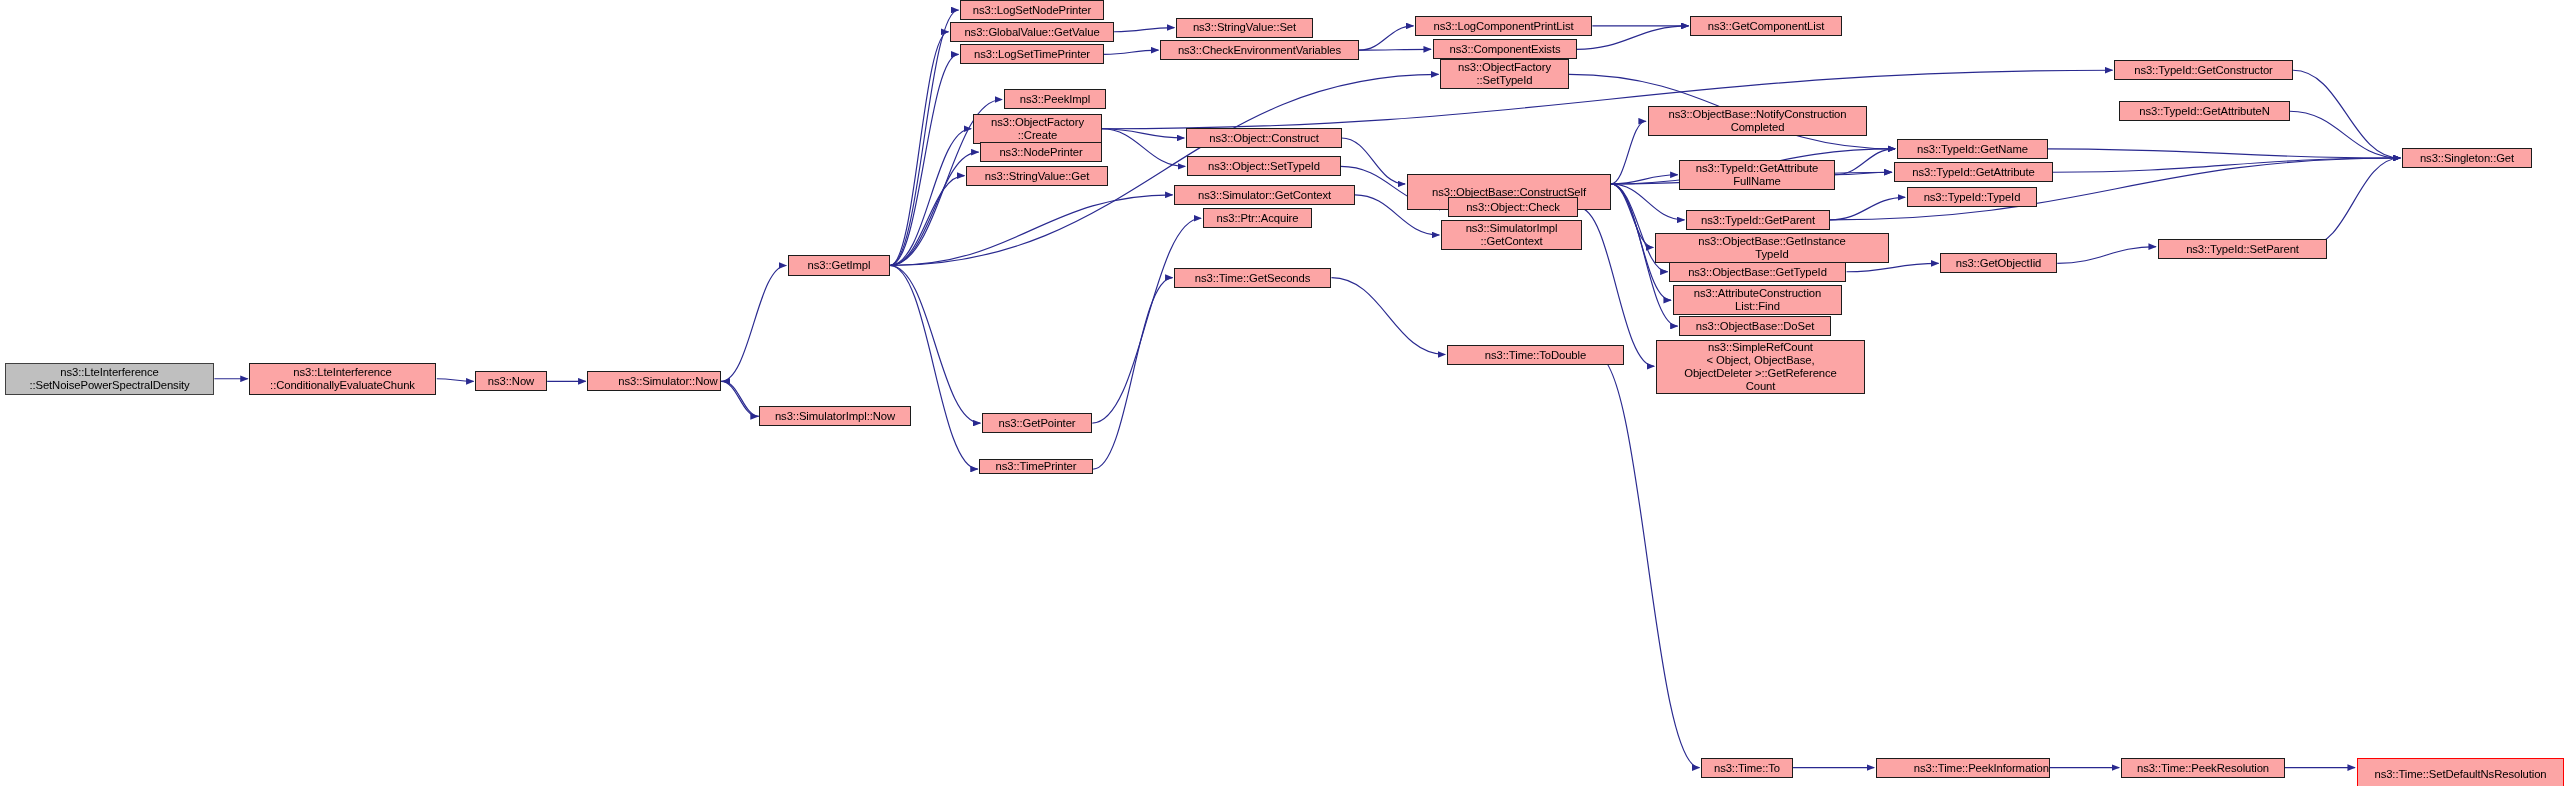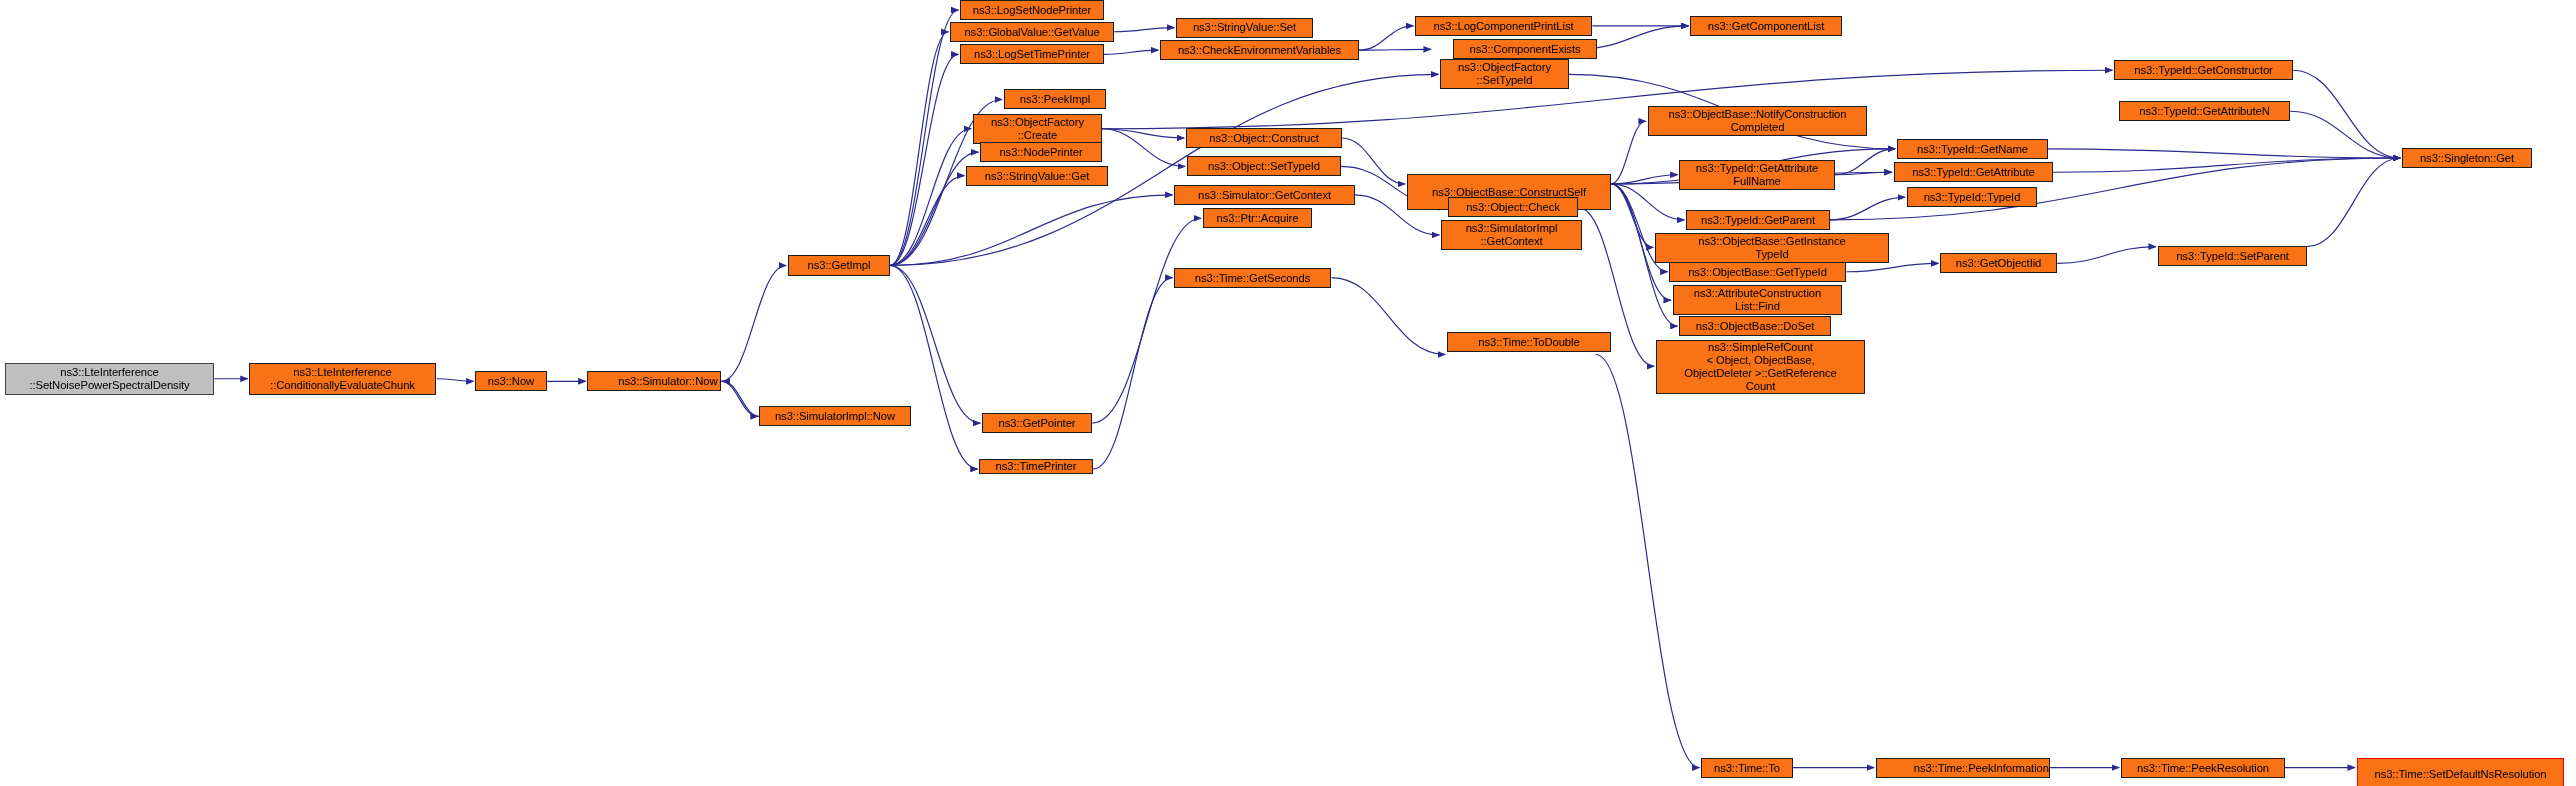--- a/index.html
+++ b/index.html
@@ -20,21 +20,21 @@
     position: absolute;
     left: 0;
     top: 0;
     width: 2576px;
     height: 786px;
     pointer-events: none;
   }
   .node {
     position: absolute;
     box-sizing: border-box;
-    background: #f97316;
+    background: #fca5a5;
     border: 0.8px solid #1c1c1c;
     display: flex;
     align-items: center;
     justify-content: center;
     text-align: center;
     font-size: 11.3px;
     line-height: 13px;
     color: #000000;
     letter-spacing: -0.1px;
     white-space: pre-line;
@@ -141,28 +141,28 @@
       <div class="node" style="left: 982px; top: 413px; width: 110px; height: 20px;">ns3::GetPointer</div>
       <div class="node" style="left: 979px; top: 459px; width: 114px; height: 15px;">ns3::TimePrinter</div>
       <div class="node" style="left: 1176px; top: 17.6px; width: 137px; height: 20px;">ns3::StringValue::Set</div>
       <div class="node" style="left: 1160px; top: 40px; width: 199px; height: 20px;">ns3::CheckEnvironmentVariables</div>
       <div class="node" style="left: 1186px; top: 128px; width: 156px; height: 20px;">ns3::Object::Construct</div>
       <div class="node" style="left: 1187px; top: 156px; width: 154px; height: 20px;">ns3::Object::SetTypeId</div>
       <div class="node" style="left: 1174px; top: 185px; width: 181px; height: 20px;">ns3::Simulator::GetContext</div>
       <div class="node" style="left: 1203px; top: 208px; width: 109px; height: 20px;">ns3::Ptr::Acquire</div>
       <div class="node" style="left: 1174px; top: 268px; width: 157px; height: 20px;">ns3::Time::GetSeconds</div>
       <div class="node" style="left: 1415px; top: 16px; width: 177px; height: 20px;">ns3::LogComponentPrintList</div>
-      <div class="node" style="left: 1433px; top: 39px; width: 144px; height: 20px; margin-left: 20px;">ns3::ComponentExists</div>
+      <div class="node" style="left: 1433px; top: 39px; width: 144px; height: 20px;">ns3::ComponentExists</div>
       <div class="node" style="left: 1440px; top: 59px; width: 129px; height: 30px;">ns3::ObjectFactory
 ::SetTypeId</div>
       <div class="node" style="left: 1407px; top: 174px; width: 204px; height: 36px;">ns3::ObjectBase::ConstructSelf</div>
       <div class="node" style="left: 1448px; top: 197px; width: 130px; height: 20px;">ns3::Object::Check</div>
       <div class="node" style="left: 1441px; top: 220px; width: 141px; height: 30px;">ns3::SimulatorImpl
 ::GetContext</div>
-      <div class="node" style="left: 1447px; top: 332px; width: 164px; height: 20px;">ns3::Time::ToDouble</div>
+      <div class="node" style="left: 1447px; top: 345px; width: 177px; height: 20px;">ns3::Time::ToDouble</div>
       <div class="node" style="left: 1648px; top: 106px; width: 219px; height: 30px;">ns3::ObjectBase::NotifyConstruction
 Completed</div>
       <div class="node" style="left: 1679px; top: 160px; width: 156px; height: 30px;">ns3::TypeId::GetAttribute
 FullName</div>
       <div class="node" style="left: 1686px; top: 210px; width: 144px; height: 20px;">ns3::TypeId::GetParent</div>
       <div class="node" style="left: 1655px; top: 233px; width: 234px; height: 30px;">ns3::ObjectBase::GetInstance
 TypeId</div>
       <div class="node" style="left: 1669px; top: 262px; width: 177px; height: 20px;">ns3::ObjectBase::GetTypeId</div>
       <div class="node" style="left: 1673px; top: 285px; width: 169px; height: 30px;">ns3::AttributeConstruction
 List::Find</div>
@@ -172,20 +172,20 @@
  ObjectDeleter &gt;::GetReference
 Count</div>
       <div class="node" style="left: 1701px; top: 758px; width: 92px; height: 20px;">ns3::Time::To</div>
       <div class="node" style="left: 1897px; top: 139px; width: 151px; height: 20px;">ns3::TypeId::GetName</div>
       <div class="node" style="left: 1894px; top: 162px; width: 159px; height: 20px;">ns3::TypeId::GetAttribute</div>
       <div class="node" style="left: 1907px; top: 187px; width: 130px; height: 20px;">ns3::TypeId::TypeId</div>
       <div class="node" style="left: 1940px; top: 253px; width: 117px; height: 20px;">ns3::GetObjectIid</div>
       <div class="node" style="left: 1876px; top: 758px; width: 174px; height: 20px; padding-left: 40px;">ns3::Time::PeekInformation</div>
       <div class="node" style="left: 2114px; top: 60px; width: 179px; height: 20px; text-align: center;">ns3::TypeId::GetConstructor</div>
       <div class="node" style="left: 2119px; top: 101px; width: 171px; height: 20px;">ns3::TypeId::GetAttributeN</div>
-      <div class="node" style="left: 2158px; top: 246px; width: 149px; height: 20px;">ns3::TypeId::SetParent</div>
+      <div class="node" style="left: 2158px; top: 239px; width: 169px; height: 20px;">ns3::TypeId::SetParent</div>
       <div class="node" style="left: 2121px; top: 758px; width: 164px; height: 20px;">ns3::Time::PeekResolution</div>
       <div class="node" style="left: 2402px; top: 148px; width: 130px; height: 20px;">ns3::Singleton::Get</div>
       <div class="node highlight" style="left: 2357px; top: 758px; width: 207px; height: 32px;">ns3::Time::SetDefaultNsResolution</div>
       <div class="node" style="left: 1690px; top: 16px; width: 152px; height: 20px;">ns3::GetComponentList</div>
     </div>
 </div>
 
 
 </body></html>

